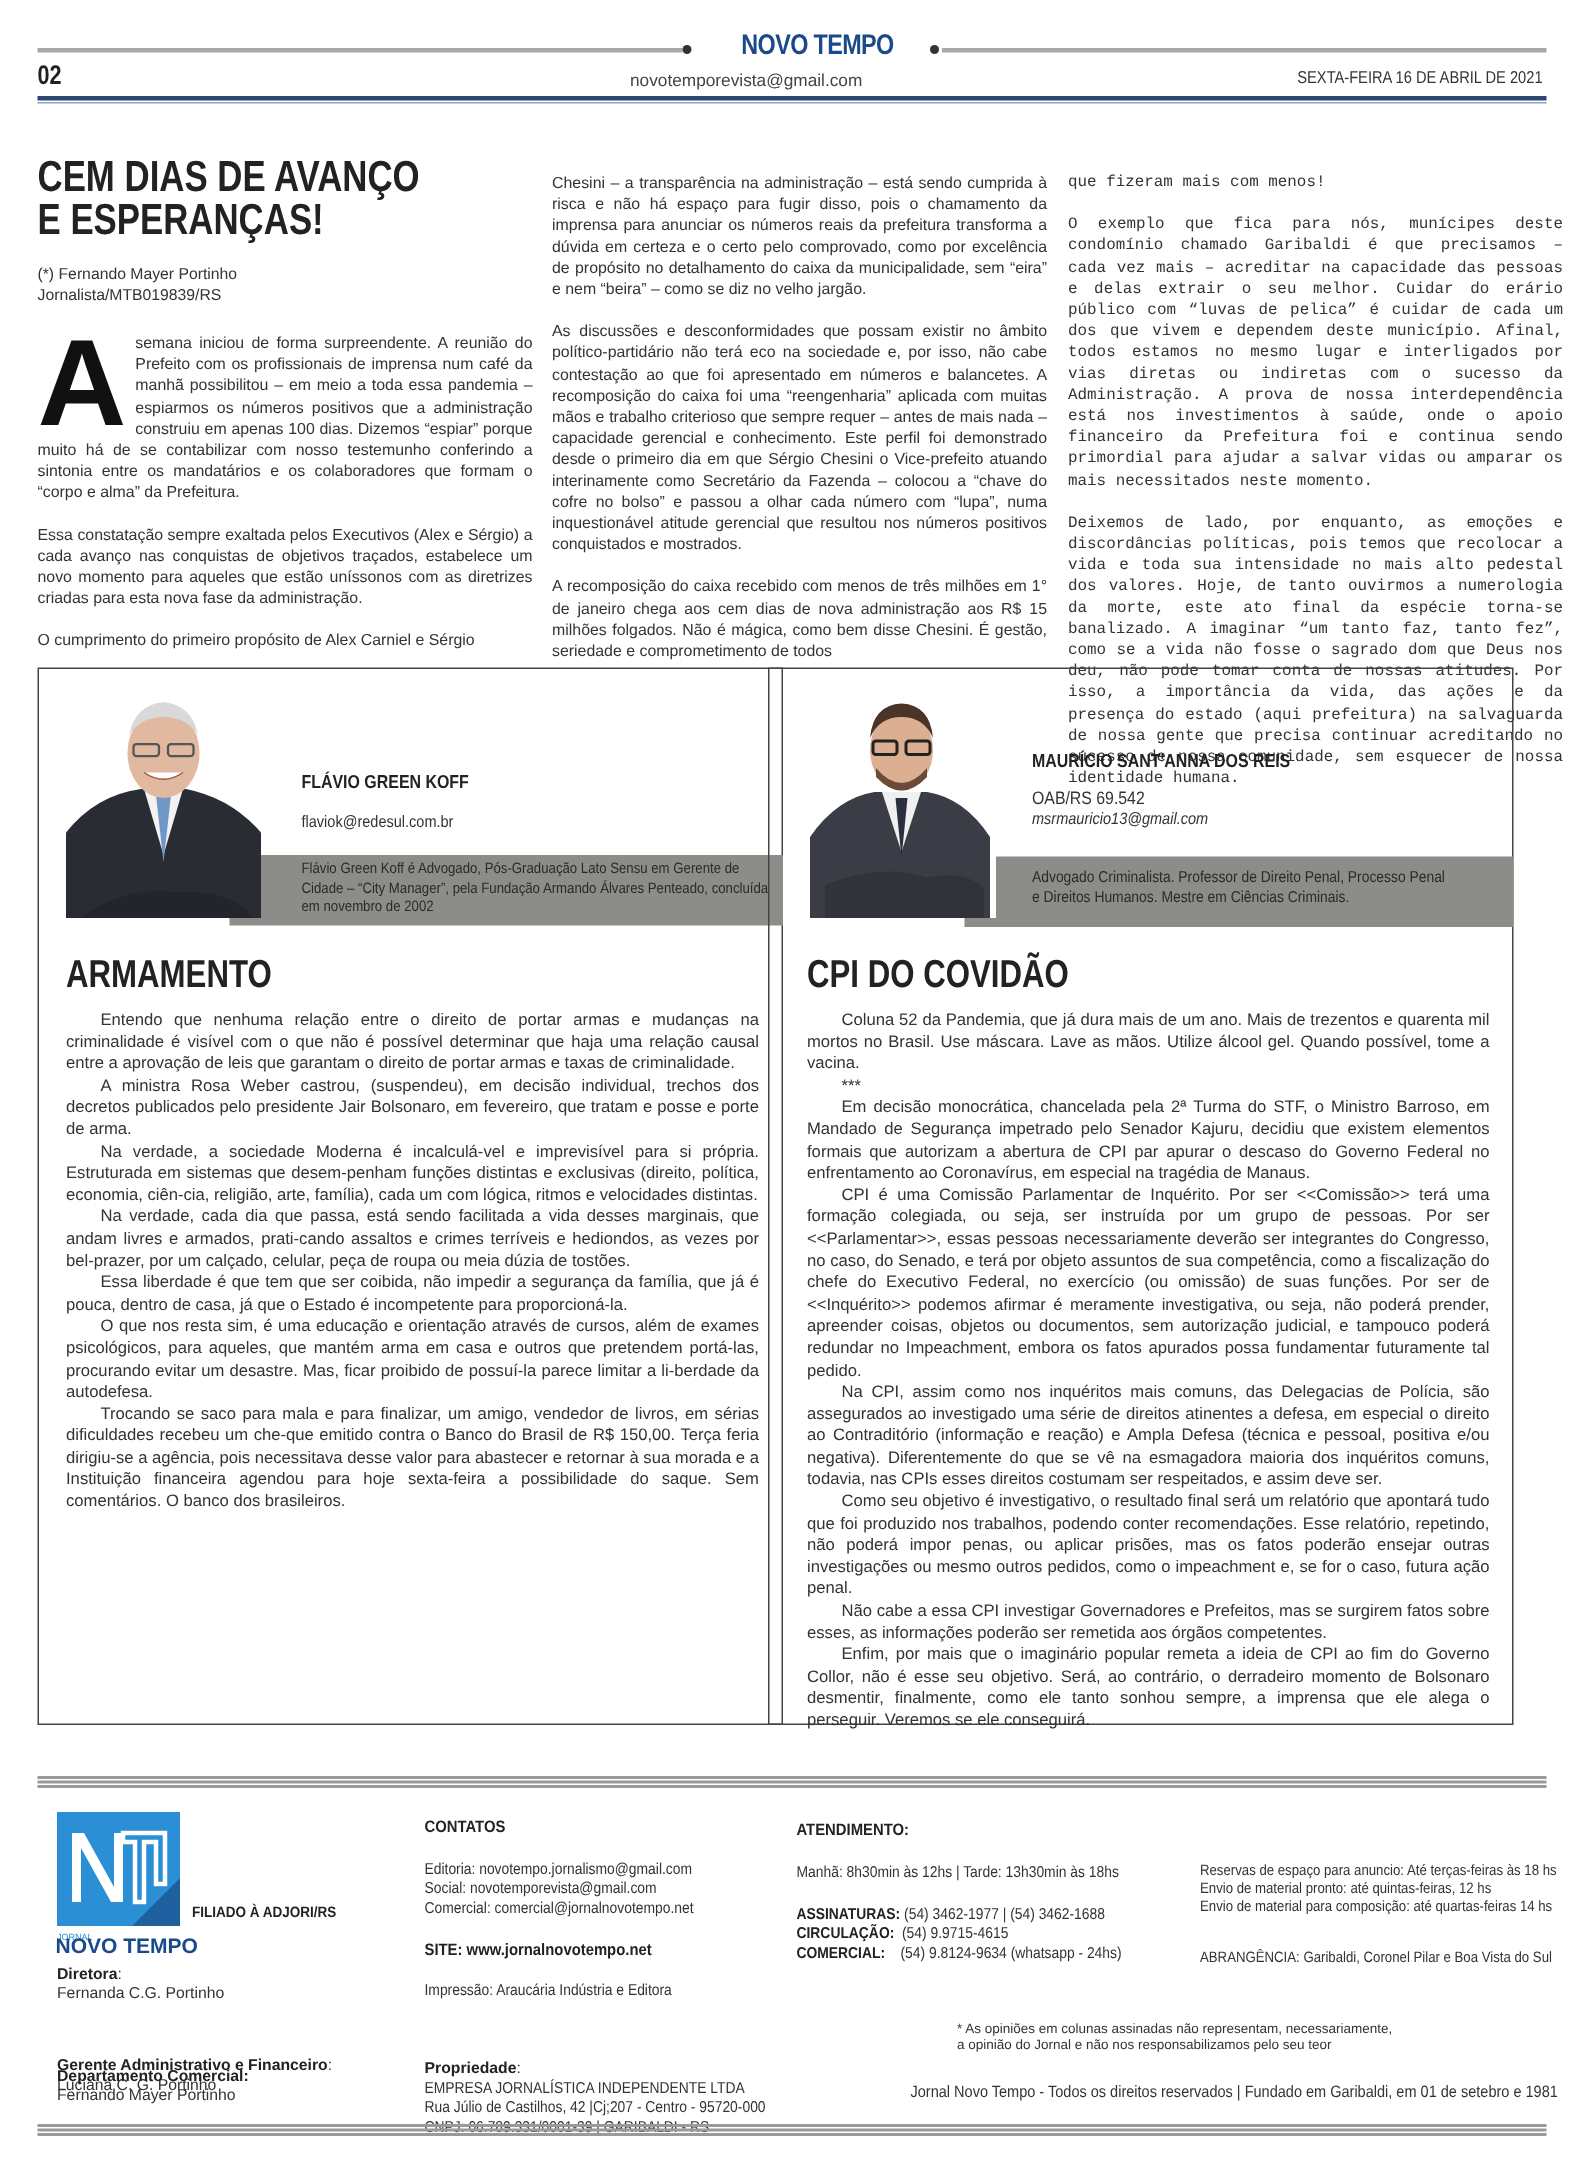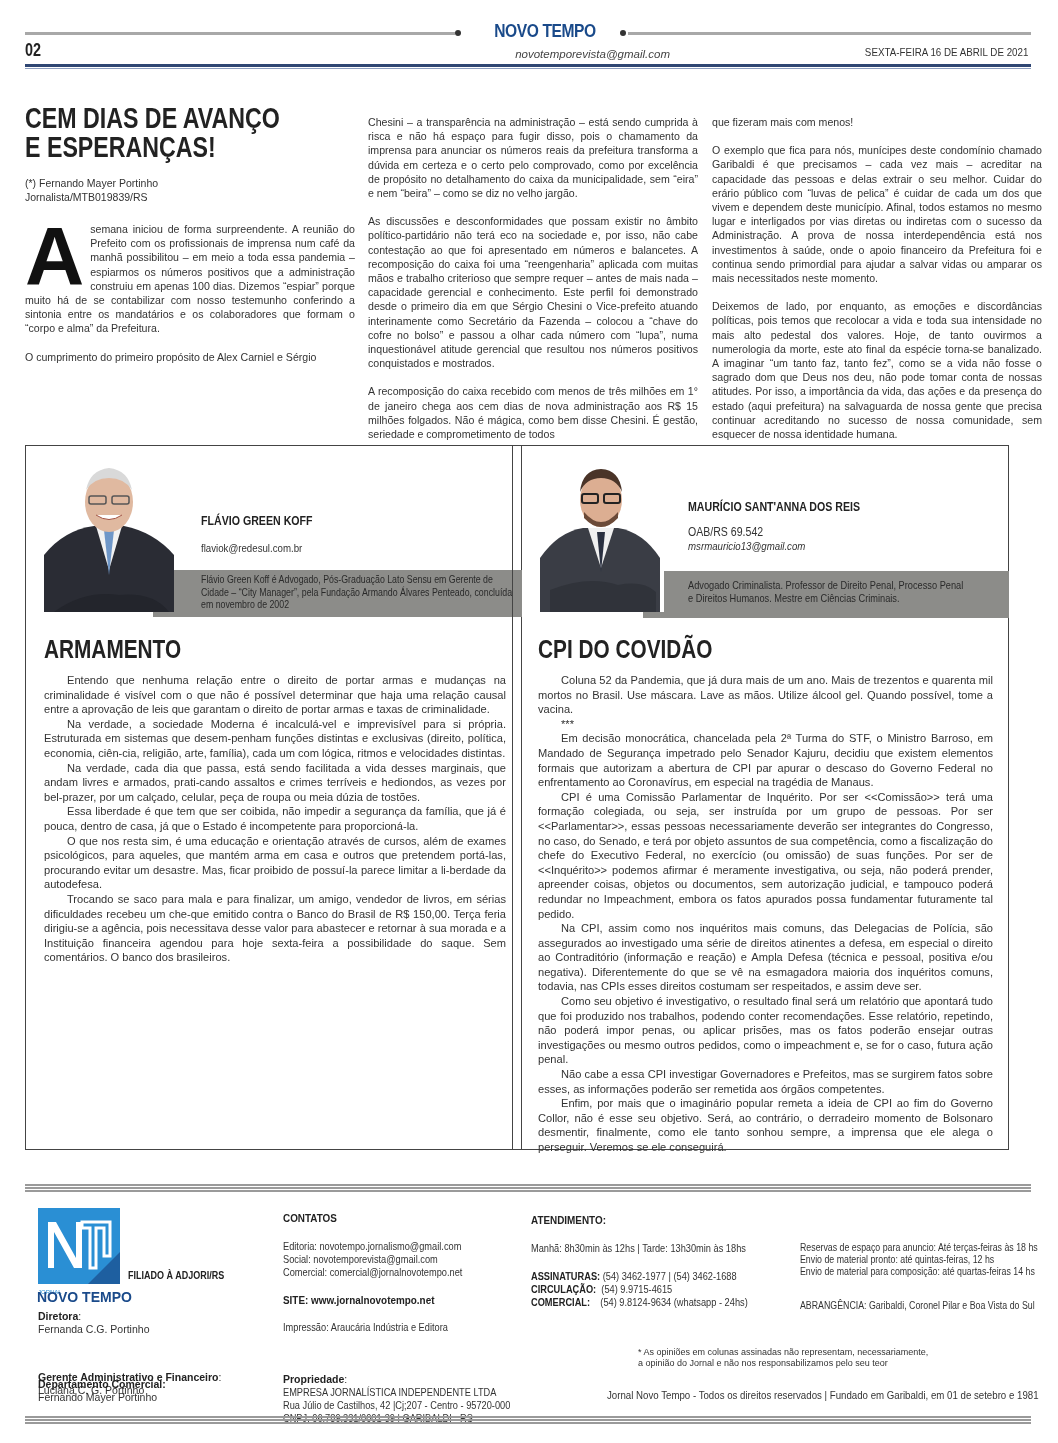--- a/index.html
+++ b/index.html
@@ -4,21 +4,21 @@
 <style>
   * { box-sizing: border-box; margin: 0; padding: 0; }
   html, body { width: 1058px; height: 1443px; background: #ffffff; overflow: hidden; }
   body { position: relative; font-family: "Liberation Sans", sans-serif; color: #222; }
 
   
   .hdr-line { position: absolute; top: 32px; height: 3px; background: #a8a8a8; }
   .hdr-dot { position: absolute; top: 30px; width: 6px; height: 6px; border-radius: 50%; background: #333; }
   .masthead { position: absolute; top: 20px; left: 470px; width: 150px; text-align: center; font-weight: bold; color: #1a4a8a; font-size: 19px; letter-spacing: -0.5px; transform: scaleX(0.82); transform-origin: center top; }
   .page-num { position: absolute; top: 40px; left: 25px; font-weight: bold; font-size: 18px; color: #222; transform: scaleX(0.8); transform-origin: left top; }
-  .hdr-email { position: absolute; top: 48px; left: 420px; width: 250px; text-align: right; font-style: italic; font-size: 11.5px; color: #444; }
+  .hdr-email { position: absolute; top: 48px; left: 420px; width: 250px; text-align: left; font-size: 11.5px; color: #444; }
   .hdr-date { position: absolute; top: 46px; right: 30px; font-size: 11.5px; color: #333; transform: scaleX(0.85); transform-origin: right top; }
   .hdr-rule1 { position: absolute; top: 64px; left: 25px; width: 1006px; height: 3px; background: #2f4673; }
   .hdr-rule2 { position: absolute; top: 68px; left: 25px; width: 1006px; height: 1px; background: #8fa0c0; }
 
   
   .art-title { position: absolute; top: 104px; left: 25px; font-weight: bold; font-size: 29px; line-height: 29px; color: #222; transform: scaleX(0.8); transform-origin: left top; white-space: nowrap; }
   .byline { position: absolute; top: 176px; left: 25px; font-size: 10.5px; line-height: 14px; color: #333; }
   .col { position: absolute; width: 330px; font-size: 10.6px; line-height: 14.2px; color: #333; text-align: justify; hyphens: auto; }
   .col p { margin-bottom: 14px; }
   .dropcap { float: left; font-size: 82px; line-height: 64px; font-weight: bold; margin: 2px 6px 0 0; color: #111; font-family: "Liberation Sans", sans-serif; }
@@ -65,28 +65,29 @@
     <div>CEM DIAS DE AVANÇO</div>
     <div>E ESPERANÇAS!</div>
   </div>
   <div class="byline">
     <div>(*) Fernando Mayer Portinho</div>
     <div>Jornalista/MTB019839/RS</div>
   </div>
 
   <div class="col" style="top:222px;left:25px;">
     <p><span class="dropcap">A</span><span> semana iniciou de forma surpreendente. A reunião do Prefeito com os profissionais de imprensa num café da manhã possibilitou – em meio a toda essa pandemia – espiarmos os números positivos que a administração construiu em apenas 100 dias. Dizemos “espiar” porque muito há de se contabilizar com nosso testemunho conferindo a sintonia entre os mandatários e os colaboradores que formam o “corpo e alma” da Prefeitura.</span></p>
+    <p>Essa constatação sempre exaltada pelos Executivos (Alex e Sérgio) a cada avanço nas conquistas de objetivos traçados, estabelece um novo momento para aqueles que estão uníssonos com as diretrizes criadas para esta nova fase da administração.</p>
     <p>O cumprimento do primeiro propósito de Alex Carniel e Sérgio</p>
   </div>
   <div class="col" style="top:115px;left:368px;">
     <p>Chesini – a transparência na administração – está sendo cumprida à risca e não há espaço para fugir disso, pois o chamamento da imprensa para anunciar os números reais da prefeitura transforma a dúvida em certeza e o certo pelo comprovado, como por excelência de propósito no detalhamento do caixa da municipalidade, sem “eira” e nem “beira” – como se diz no velho jargão.</p>
     <p>As discussões e desconformidades que possam existir no âmbito político-partidário não terá eco na sociedade e, por isso, não cabe contestação ao que foi apresentado em números e balancetes. A recomposição do caixa foi uma “reengenharia” aplicada com muitas mãos e trabalho criterioso que sempre requer – antes de mais nada – capacidade gerencial e conhecimento. Este perfil foi demonstrado desde o primeiro dia em que Sérgio Chesini o Vice-prefeito atuando interinamente como Secretário da Fazenda – colocou a “chave do cofre no bolso” e passou a olhar cada número com “lupa”, numa inquestionável atitude gerencial que resultou nos números positivos conquistados e mostrados.</p>
     <p>A recomposição do caixa recebido com menos de três milhões em 1° de janeiro chega aos cem dias de nova administração aos R$ 15 milhões folgados. Não é mágica, como bem disse Chesini. É gestão, seriedade e comprometimento de todos</p>
   </div>
-  <div class="col" style="top:115px;left:712px;">
+  <div class="col" style="top:115px;left:712px;font-family:Liberation Mono, monospace;">
     <p>que fizeram mais com menos!</p>
     <p>O exemplo que fica para nós, munícipes deste condomínio chamado Garibaldi é que precisamos – cada vez mais – acreditar na capacidade das pessoas e delas extrair o seu melhor. Cuidar do erário público com “luvas de pelica” é cuidar de cada um dos que vivem e dependem deste município. Afinal, todos estamos no mesmo lugar e interligados por vias diretas ou indiretas com o sucesso da Administração. A prova de nossa interdependência está nos investimentos à saúde, onde o apoio financeiro da Prefeitura foi e continua sendo primordial para ajudar a salvar vidas ou amparar os mais necessitados neste momento.</p>
     <p>Deixemos de lado, por enquanto, as emoções e discordâncias políticas, pois temos que recolocar a vida e toda sua intensidade no mais alto pedestal dos valores. Hoje, de tanto ouvirmos a numerologia da morte, este ato final da espécie torna-se banalizado. A imaginar “um tanto faz, tanto fez”, como se a vida não fosse o sagrado dom que Deus nos deu, não pode tomar conta de nossas atitudes. Por isso, a importância da vida, das ações e da presença do estado (aqui prefeitura) na salvaguarda de nossa gente que precisa continuar acreditando no sucesso de nossa comunidade, sem esquecer de nossa identidade humana.</p>
   </div>
 </div>
 
 <div class="box box-left">
   <div class="graybar" style="left:127px;top:124px;width:369px;"></div>
   <div class="photo" style="left:18px;">
     <svg width="130" height="152" viewBox="0 0 130 152">
@@ -101,20 +102,21 @@
       <path d="M52 55 Q65 64 78 55" fill="#fff" stroke="#a05040" stroke-width="1"></path>
       <path d="M10 152 Q40 130 75 135 Q110 132 125 152 Z" fill="#23252c"></path>
     </svg>
   </div>
   <div class="author-name" style="left:175px;top:68px;">FLÁVIO GREEN KOFF</div>
   <div class="author-meta" style="left:175px;top:96px;">flaviok@redesul.com.br</div>
   <div class="bio" style="left:175px;top:128px;width:360px;">Flávio Green Koff é Advogado, Pós-Graduação Lato Sensu em Gerente de Cidade – “City Manager”, pela Fundação Armando Álvares Penteado, concluída em novembro de 2002</div>
   <div class="col-title" style="left:18px;top:188px;">ARMAMENTO</div>
   <div class="col-body" style="left:18px;top:227px;width:462px;">
     <p>Entendo que nenhuma relação entre o direito de portar armas e mudanças na criminalidade é visível com o que não é possível determinar que haja uma relação causal entre a aprovação de leis que garantam o direito de portar armas e taxas de criminalidade.</p>
+    <p>A ministra Rosa Weber castrou, (suspendeu), em decisão individual, trechos dos decretos publicados pelo presidente Jair Bolsonaro, em fevereiro, que tratam e posse e porte de arma.</p>
     <p>Na verdade, a sociedade Moderna é incalculá-vel e imprevisível para si própria. Estruturada em sistemas que desem-penham funções distintas e exclusivas (direito, política, economia, ciên-cia, religião, arte, família), cada um com lógica, ritmos e velocidades distintas.</p>
     <p>Na verdade, cada dia que passa, está sendo facilitada a vida desses marginais, que andam livres e armados, prati-cando assaltos e crimes terríveis e hediondos, as vezes por bel-prazer, por um calçado, celular, peça de roupa ou meia dúzia de tostões.</p>
     <p>Essa liberdade é que tem que ser coibida, não impedir a segurança da família, que já é pouca, dentro de casa, já que o Estado é incompetente para proporcioná-la.</p>
     <p>O que nos resta sim, é uma educação e orientação através de cursos, além de exames psicológicos, para aqueles, que mantém arma em casa e outros que pretendem portá-las, procurando evitar um desastre. Mas, ficar proibido de possuí-la parece limitar a li-berdade da autodefesa.</p>
     <p>Trocando se saco para mala e para finalizar, um amigo, vendedor de livros, em sérias dificuldades recebeu um che-que emitido contra o Banco do Brasil de R$ 150,00. Terça feria dirigiu-se a agência, pois necessitava desse valor para abastecer e retornar à sua morada e a Instituição financeira agendou para hoje sexta-feira a possibilidade do saque. Sem comentários. O banco dos brasileiros.</p>
   </div>
 </div>
 
 <div class="box box-right">
   <div class="graybar" style="left:130px;top:125px;width:366px;"></div>

